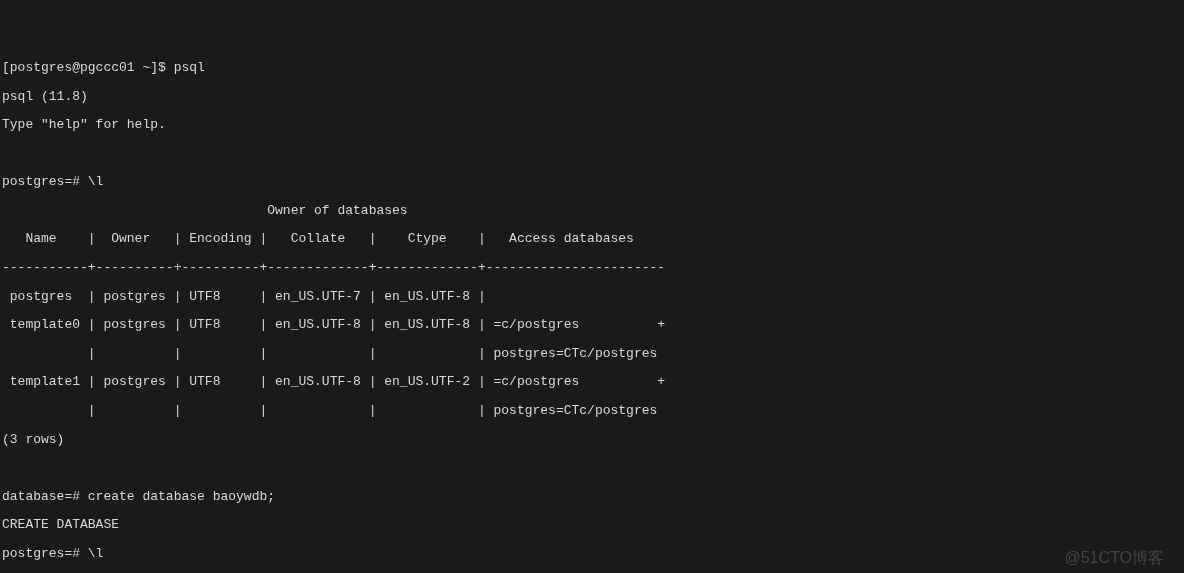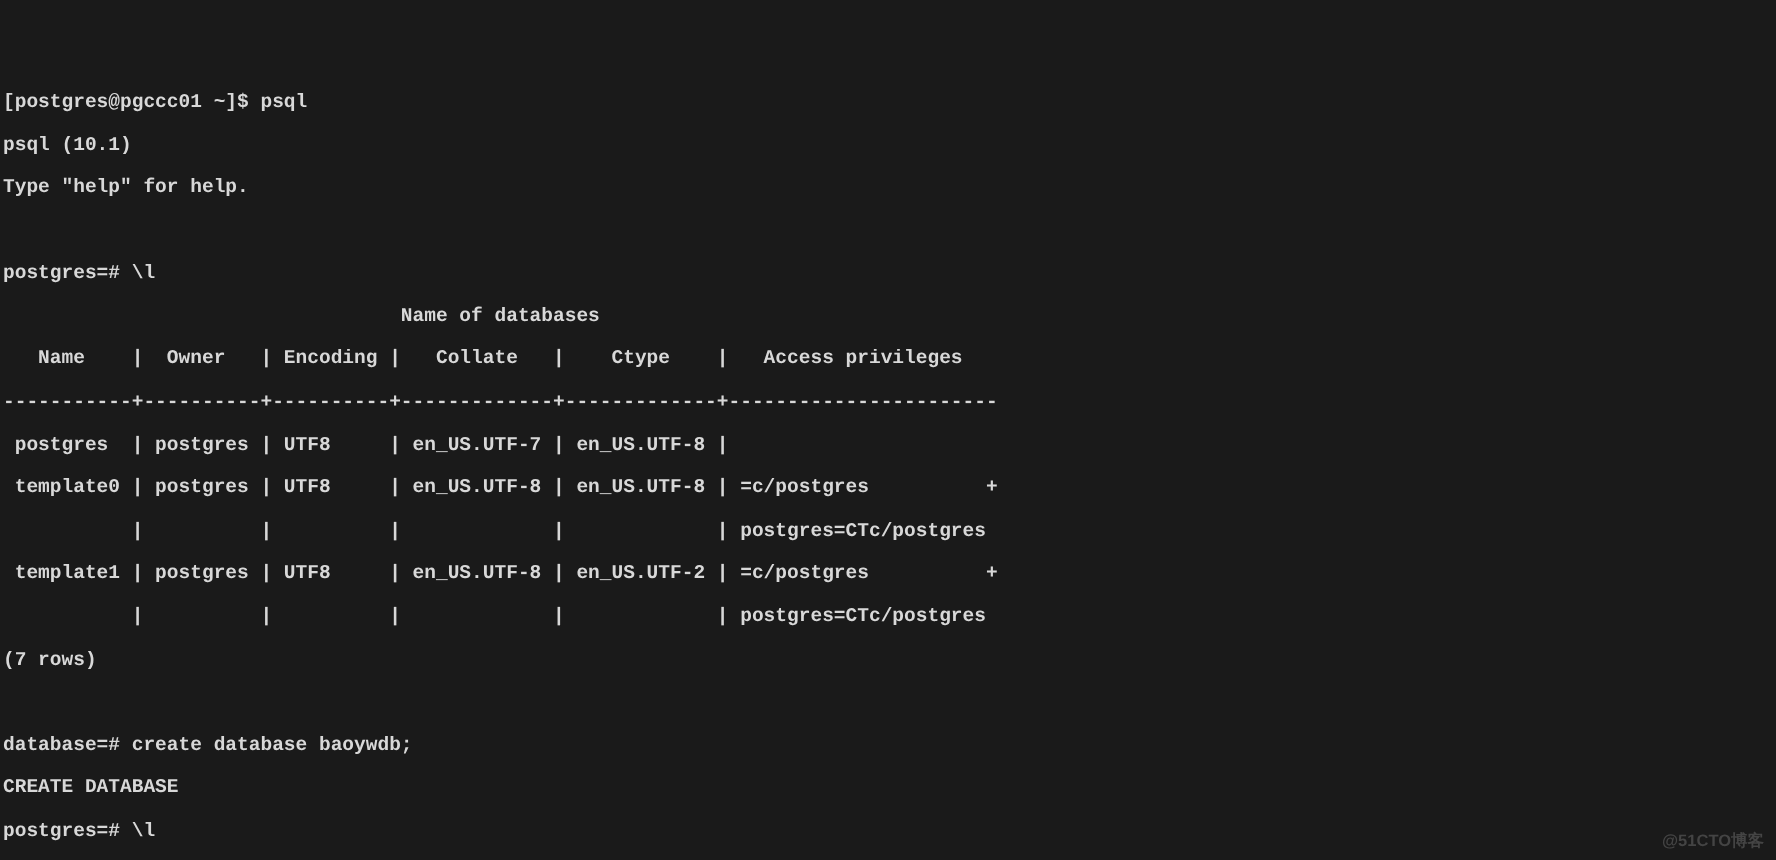--- a/index.html
+++ b/index.html
@@ -1,57 +1,57 @@
 <!DOCTYPE html>
 <html><head>
   <meta charset="utf-8">
   <style>
-    * { margin:0; padding:0; box-sizing:border-box;font-weight:bold; }
+    * { margin:0; padding:0; box-sizing:border-box; }
     body {
       background:#1a1a1a;
       color:#d8d8d8;
       font-family:"Courier New",Consolas,monospace;
       font-size:13px;
       line-height:1.1;
       padding:4px 2px;
       width:1184px;
       height:573px;
       overflow:hidden;
       white-space:pre;
       position:relative;
     }
     .line { min-height:14px; }
     .watermark {
       position:absolute;
-      right:8px;
+      right:20px;
       bottom:6px;
       color:#444;
-      font-size:11px;
+      font-size:16px;
       font-family:sans-serif;
     }
   </style>
 </head>
 <body>
 
 
 
 <div class="line">[postgres@pgccc01 ~]$ psql</div>
-<div class="line">psql (10.1)</div>
+<div class="line">psql (11.8)</div>
 <div class="line">Type "help" for help.</div>
 <div class="line"></div>
 <div class="line">postgres=# \l</div>
-<div class="line">                                  Name of databases</div>
-<div class="line">   Name    |  Owner   | Encoding |   Collate   |    Ctype    |   Access privileges   </div>
+<div class="line">                                  Owner of databases</div>
+<div class="line">   Name    |  Owner   | Encoding |   Collate   |    Ctype    |   Access databases   </div>
 <div class="line">-----------+----------+----------+-------------+-------------+-----------------------</div>
 <div class="line"> postgres  | postgres | UTF8     | en_US.UTF-7 | en_US.UTF-8 | </div>
 <div class="line"> template0 | postgres | UTF8     | en_US.UTF-8 | en_US.UTF-8 | =c/postgres          +</div>
 <div class="line">           |          |          |             |             | postgres=CTc/postgres</div>
 <div class="line"> template1 | postgres | UTF8     | en_US.UTF-8 | en_US.UTF-2 | =c/postgres          +</div>
 <div class="line">           |          |          |             |             | postgres=CTc/postgres</div>
-<div class="line">(7 rows)</div>
+<div class="line">(3 rows)</div>
 <div class="line"></div>
 <div class="line">database=# create database baoywdb;</div>
 <div class="line">CREATE DATABASE</div>
 <div class="line">postgres=# \l</div>
 
 
 
 
 
 

